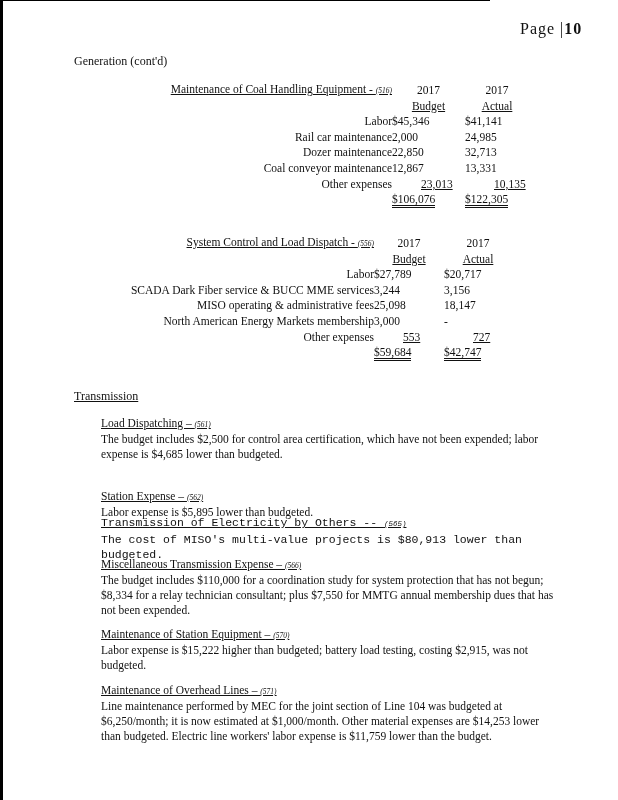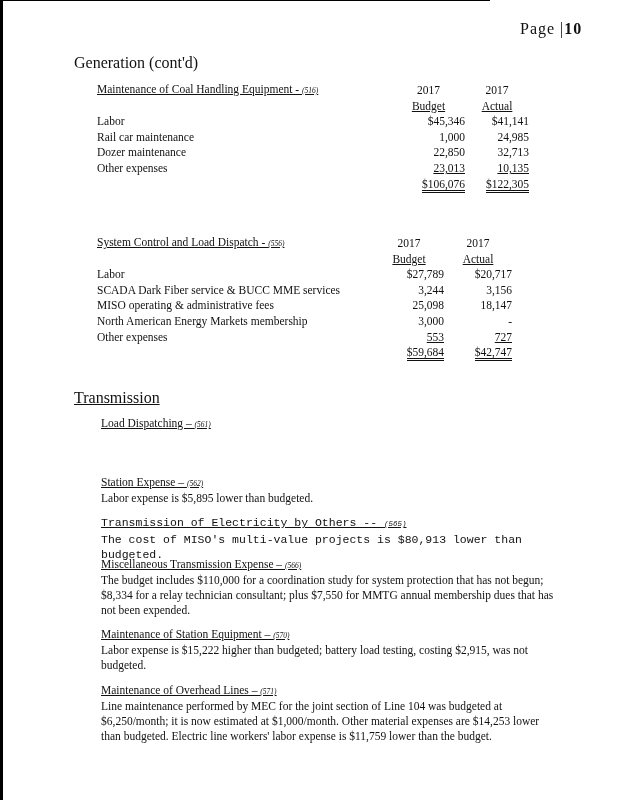--- a/index.html
+++ b/index.html
@@ -4,28 +4,28 @@
 <style>
   html, body { margin: 0; padding: 0; }
   body {
     width: 618px; height: 800px; background: #ffffff; position: relative; overflow: hidden;
     font-family: "Liberation Serif", "DejaVu Serif", serif; color: #111; font-size: 11.5px;
   }
   .left-strip { position: absolute; left: 0; top: 0; width: 3px; height: 800px; background: #000; }
   .top-rule { position: absolute; left: 0; top: 0; width: 490px; height: 1px; background: #000; }
   .page-num { position: absolute; left: 520px; top: 20px; font-size: 16px; letter-spacing: 1px; }
   .page-num b { font-weight: bold; }
-  .section-title { position: absolute; font-size: 16px; }
+  .section-title { position: absolute; font-size: 12px; }
   .u { text-decoration: underline; }
   .code { font-size: 7.5px; font-style: italic; }
 
   table.fin { position: absolute; border-collapse: collapse; font-size: 11.5px; }
   table.fin td { padding: 0; height: 15.6px; line-height: 15.6px; white-space: nowrap; }
-  table.fin td.label { text-align: left; }
-  table.fin td.num { text-align: right; }
+  table.fin td.label { text-align: right; }
+  table.fin td.num { text-align: left; }
   table.fin td.hdr { text-align: center; }
   .dbl { border-bottom: 3px double #111; margin-top: 8px; }
   .sgl { text-decoration: underline; margin-left: 29px; }
 
   .para { position: absolute; left: 89px; width: 460px; font-size: 11.5px; line-height: 15px; margin-left: 12px; }
   .para .heading { text-decoration: underline; display: block; }
 </style>
 </head>
 <body>
 
@@ -50,27 +50,32 @@
     <td class="hdr"><span class="u">Budget</span></td>
     <td class="hdr"><span class="u">Actual</span></td>
   </tr>
   <tr>
     <td class="label">Labor</td>
     <td class="num">$45,346</td>
     <td class="num">$41,141</td>
   </tr>
   <tr>
     <td class="label">Rail car maintenance</td>
-    <td class="num">1,000</td>
+    <td class="num">2,000</td>
     <td class="num">24,985</td>
   </tr>
   <tr>
     <td class="label">Dozer maintenance</td>
     <td class="num">22,850</td>
     <td class="num">32,713</td>
+  </tr>
+  <tr>
+    <td class="label">Coal conveyor maintenance</td>
+    <td class="num">12,867</td>
+    <td class="num">13,331</td>
   </tr>
   <tr>
     <td class="label">Other expenses</td>
     <td class="num"><span class="sgl">23,013</span></td>
     <td class="num"><span class="sgl">10,135</span></td>
   </tr>
   <tr>
     <td></td>
     <td class="num"><span class="dbl">$106,076</span></td>
     <td class="num"><span class="dbl">$122,305</span></td>
@@ -120,23 +125,24 @@
     <td class="num"><span class="dbl">$59,684</span></td>
     <td class="num"><span class="dbl">$42,747</span></td>
   </tr>
 </tbody>
   </table>
 
 <div class="section-title u" style="left:74px; top:389px;">Transmission</div>
 
 <div class="para" style="top:416px;">
   <span class="heading"><span>Load Dispatching – </span><span class="code">(561)</span></span>
+  <span>The budget includes $2,500 for control area certification, which have not been expended; labor expense is $4,685 lower than budgeted.</span>
 </div>
 
-<div class="para" style="top:475px;">
+<div class="para" style="top:489px;">
   <span class="heading"><span>Station Expense – </span><span class="code">(562)</span></span>
   <span>Labor expense is $5,895 lower than budgeted.</span>
 </div>
 
 <div class="para" style="top:515px;font-family:Liberation Mono, monospace;">
   <span class="heading"><span>Transmission of Electricity by Others -- </span><span class="code">(565)</span></span>
   <span>The cost of MISO's multi-value projects is $80,913 lower than budgeted.</span>
 </div>
 
 <div class="para" style="top:557px;">

